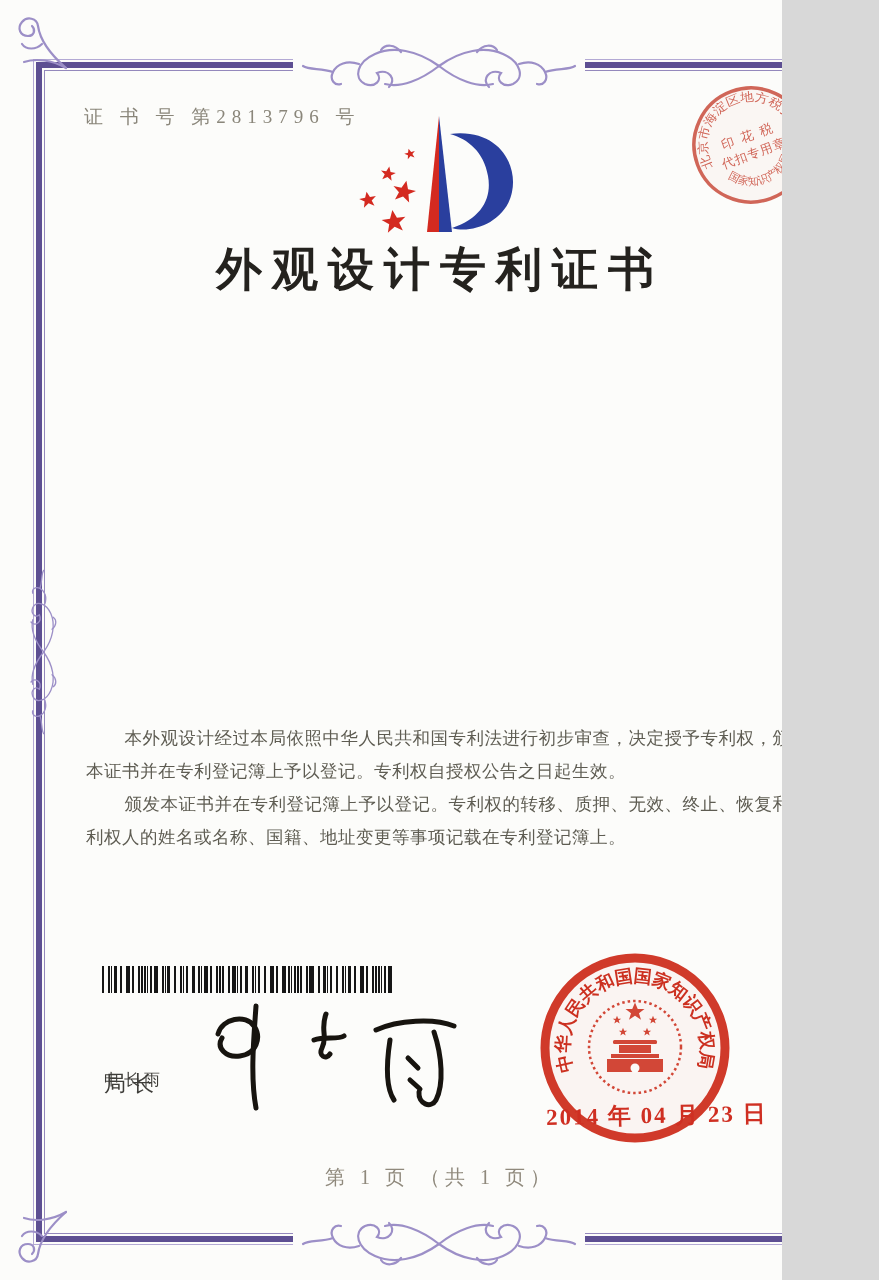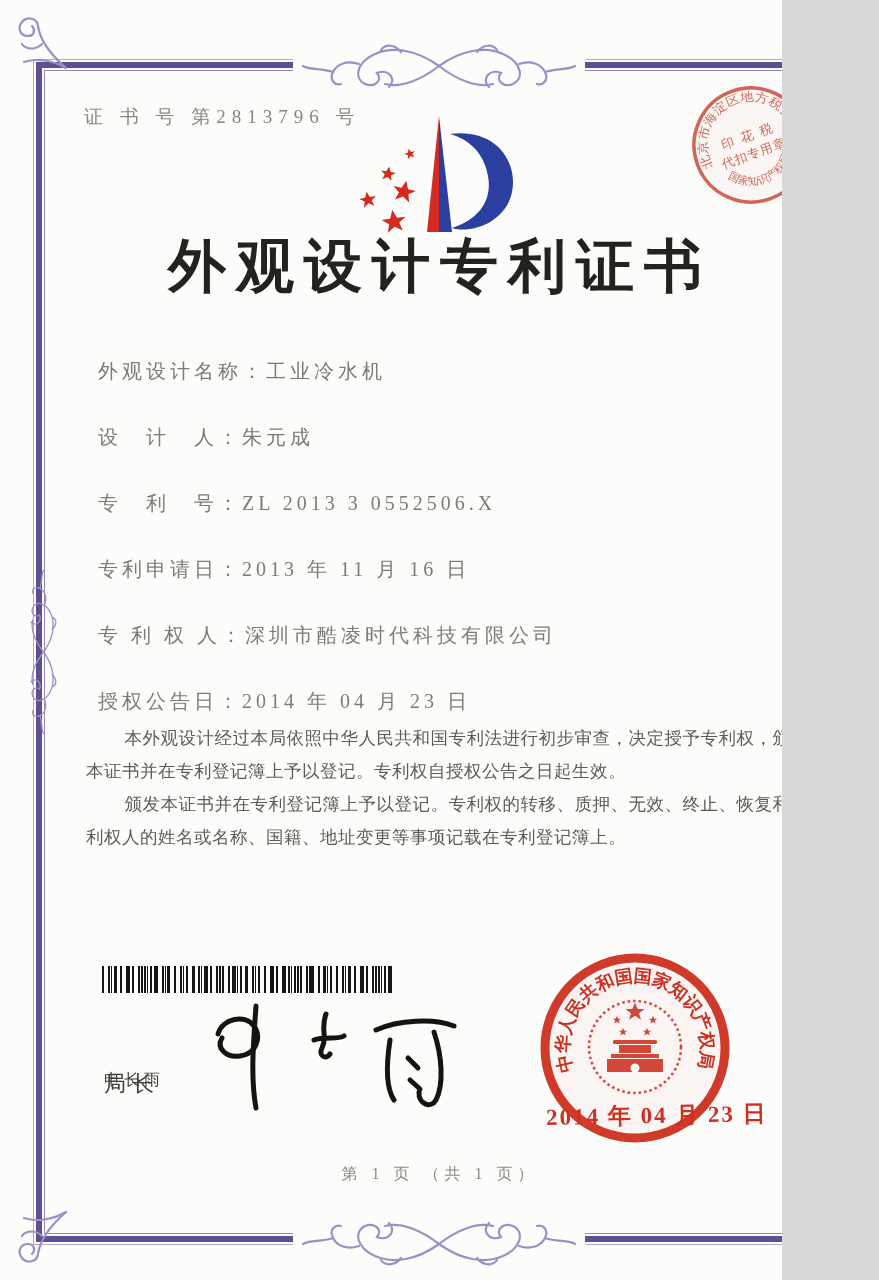--- a/index.html
+++ b/index.html
@@ -31,22 +31,22 @@
       rgba(55,48,85,.55) 45%,rgba(55,48,85,.25) 75%,
       rgba(55,48,85,.5) 100%);
   }
   
   .cert-no{
     position:absolute;left:84px;top:104px;
     font-size:19px;letter-spacing:6px;color:#8a867a;
   }
   .logo{position:absolute;left:338px;top:112px;}
   .title{
-    position:absolute;left:140px;top:228px;width:600px;
-    text-align:center;font-size:58px;font-weight:700;
+    position:absolute;left:140px;top:239px;width:600px;
+    text-align:center;font-size:46px;font-weight:700;
     letter-spacing:10px;color:#24221e;
   }
   
   .fields{position:absolute;left:98px;top:358px;width:660px;}
   .field{
     height:21px;margin-bottom:45px;
     font-size:20px;letter-spacing:4px;color:#7f7c6f;
     white-space:nowrap;
   }
   
@@ -74,21 +74,21 @@
   .signature{position:absolute;left:198px;top:996px;}
   .seal{position:absolute;left:535px;top:948px;}
   .seal-date{
     position:absolute;left:546px;top:1100px;
     font-size:23px;font-weight:600;letter-spacing:2px;color:#cf2f22;
     transform:rotate(-1deg);white-space:nowrap;
   }
   .tax-stamp{position:absolute;left:688px;top:82px;opacity:.85;}
   .footer-page{
     position:absolute;left:300px;top:1164px;width:280px;text-align:center;
-    font-size:16px;letter-spacing:5px;color:#8f897c;
+    font-size:20px;letter-spacing:5px;color:#8f897c;
   }
 </style>
 </head>
 <body>
 
 <div class="page">
 
   <svg class="defs-holder" aria-hidden="true">
     <defs>
       <g id="flourish" stroke="#9c8fc7" fill="none" stroke-width="2.2" stroke-linecap="round">
@@ -159,28 +159,20 @@
       <use href="#star" transform="translate(72,42) scale(0.55) rotate(-15)"></use>
       <use href="#star" transform="translate(50,62) scale(0.75) rotate(10)"></use>
       <use href="#star" transform="translate(30,88) scale(0.85) rotate(-10)"></use>
       <use href="#star" transform="translate(66,80) scale(1.15) rotate(12)"></use>
       <use href="#star" transform="translate(56,110) scale(1.2) rotate(-8)"></use>
     </g>
   </svg>
 
   <div class="title">外观设计专利证书</div>
 
-  <div class="fields">
-    <div class="field">外观设计名称：工业冷水机</div>
-    <div class="field">设　计　人：朱元成</div>
-    <div class="field">专　利　号：ZL 2013 3 0552506.X</div>
-    <div class="field">专利申请日：2013 年 11 月 16 日</div>
-    <div class="field">专 利 权 人：深圳市酷凌时代科技有限公司</div>
-    <div class="field">授权公告日：2014 年 04 月 23 日</div>
-  </div>
 
   <div class="body-text">
     <p>本外观设计经过本局依照中华人民共和国专利法进行初步审查，决定授予专利权，颁发本证书并在专利登记簿上予以登记。专利权自授权公告之日起生效。</p>
     <p>颁发本证书并在专利登记簿上予以登记。专利权的转移、质押、无效、终止、恢复和专利权人的姓名或名称、国籍、地址变更等事项记载在专利登记簿上。</p>
   </div>
 
   <div class="barcode"></div>
 
   <div class="director-label">局长</div>
   <div class="director-name">申长雨</div>

